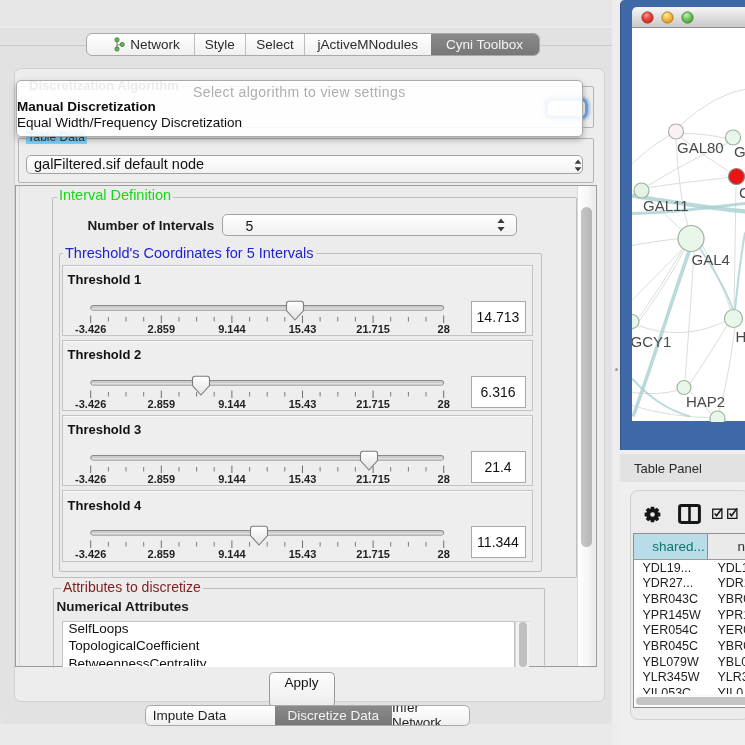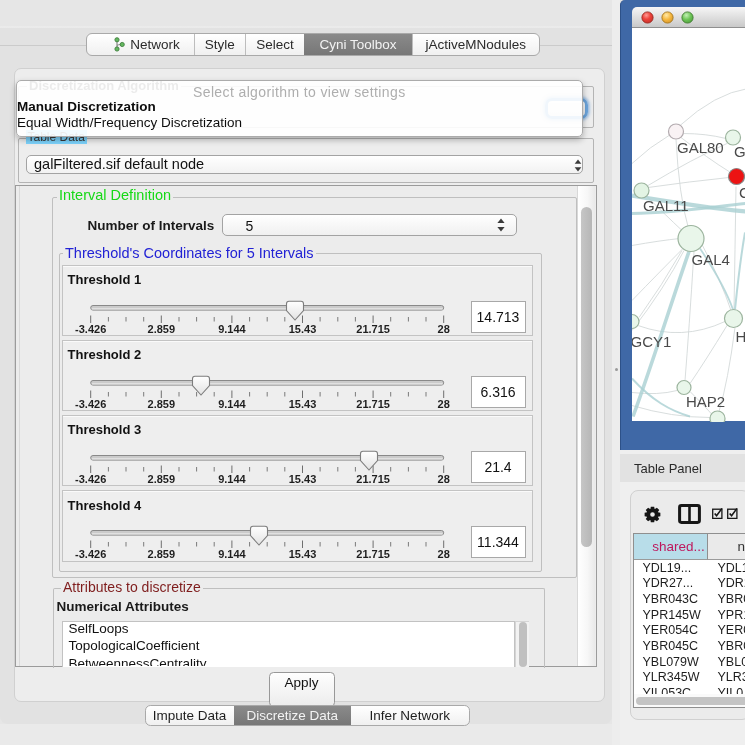--- a/index.html
+++ b/index.html
@@ -27,23 +27,23 @@
     <svg width="12" height="15" viewBox="0 0 12 15" style="margin-right:4px;">
       <path d="M3,3 V12 M3,9.5 Q3,7.5 7,7.5" stroke="#8a8a8a" stroke-width="1.2" fill="none"></path>
       <circle cx="3" cy="2.8" r="2.1" fill="#63b75f" stroke="#3e7e3c" stroke-width="0.9"></circle>
       <circle cx="8.2" cy="7.5" r="2.1" fill="#63b75f" stroke="#3e7e3c" stroke-width="0.9"></circle>
       <circle cx="3" cy="12" r="2.1" fill="#63b75f" stroke="#3e7e3c" stroke-width="0.9"></circle>
     </svg>
     <span>Network</span>
   </div>
   <div style="width:50.5px;display:flex;align-items:center;justify-content:center;border-right:1px solid #bdbdbd;">Style</div>
   <div style="width:58px;display:flex;align-items:center;justify-content:center;">Select</div>
+  <div style="flex:1;display:flex;align-items:center;justify-content:center;border-left:1px solid #bdbdbd;">jActiveMNodules</div>
   <div style="width:108px;display:flex;align-items:center;justify-content:center;
        background:linear-gradient(#8a8a8a,#777777);color:#f3f3f3;">Cyni Toolbox</div>
-  <div style="flex:1;display:flex;align-items:center;justify-content:center;border-left:1px solid #bdbdbd;">jActiveMNodules</div>
 </div>
 
 <div class="abs" style="left:0;top:28px;width:612px;height:695.5px;background:#e2e2e2;border-bottom-left-radius:8px;border-bottom-right-radius:8px;"></div>
 <div class="abs" style="left:0;top:723.5px;width:620px;height:21.5px;background:#eaeaea;"></div>
 <div class="abs" style="left:0;top:45px;width:612px;height:1px;background:#cbcbcb;"></div>
 <div class="abs" style="left:14px;top:68px;width:591px;height:634px;
      background:#ededed;border:1px solid #d0d0d0;border-radius:7px;box-sizing:border-box;"></div>
 
 <div class="abs" style="left:18px;top:85.5px;width:574px;height:40.5px;border:1px solid #b4b4b4;border-radius:2px;"></div>
 <div class="txt" style="left:27px;top:78.2px;font-size:13px;font-weight:bold;color:#3a3a3a;background:#ededed;padding:0 2px;">Discretization Algorithm</div>
@@ -275,21 +275,21 @@
 
 <div class="abs" style="left:268.5px;top:671.8px;width:66px;height:35px;background:linear-gradient(#fefefe,#ececec);
      border:1px solid #989898;border-radius:4.5px;box-sizing:border-box;text-align:center;">
   <span style="font-size:13.5px;color:#111;line-height:17.5px;">Apply</span>
 </div>
 
 <div class="abs" style="left:144.5px;top:704.5px;width:323px;height:19.5px;
      background:linear-gradient(#ffffff,#f0f0f0);border:1px solid #a9a9a9;border-radius:5.5px;
      display:flex;overflow:hidden;font-size:13.5px;color:#1e1e1e;">
   <div style="width:88px;display:flex;align-items:center;justify-content:center;">Impute Data</div>
-  <div style="width:117.5px;display:flex;align-items:center;justify-content:center;background:linear-gradient(#8a8a8a,#777777);color:#f3f3f3;">Discretize Data</div>
+  <div style="width:117.5px;display:flex;align-items:center;justify-content:center;background:linear-gradient(#8a8a8a,#777777);color:#f3f3f3;margin-left:41px;">Discretize Data</div>
   <div style="flex:1;display:flex;align-items:center;justify-content:center;">Infer Network</div>
 </div>
 
 <div class="abs" style="left:15.5px;top:79.5px;width:567.5px;height:57px;background:rgba(255,255,255,0.9);
      border:1px solid #ababab;border-radius:5px;box-shadow:0 3px 6px rgba(0,0,0,0.28);box-sizing:border-box;"></div>
 <div class="txt" style="left:193px;top:83.8px;font-size:14px;letter-spacing:0.38px;color:#aeaeae;">Select algorithm to view settings</div>
 <div class="txt" style="left:17px;top:98.8px;font-size:13.5px;font-weight:bold;color:#0d0d0d;">Manual Discretization</div>
 <div class="txt" style="left:17px;top:115.3px;font-size:13.5px;color:#0d0d0d;">Equal Width/Frequency Discretization</div>
 
 <div class="abs" style="left:612px;top:0;width:8px;height:745px;background:#ededed;"></div>
@@ -397,21 +397,21 @@
   <rect x="0.7" y="2.2" width="9.2" height="9.2" fill="none" stroke="#161616" stroke-width="1.3"></rect>
   <path d="M2.7,6.4 L4.6,8.8 L10,1.4" fill="none" stroke="#161616" stroke-width="1.6"></path>
 </svg>
 <svg class="abs" style="left:727px;top:507px;" width="12" height="12" viewBox="0 0 12 12">
   <rect x="0.7" y="2.2" width="9.2" height="9.2" fill="none" stroke="#161616" stroke-width="1.3"></rect>
   <path d="M2.7,6.4 L4.6,8.8 L10,1.4" fill="none" stroke="#161616" stroke-width="1.6"></path>
 </svg>
 
 <div class="abs" style="left:632.5px;top:533px;width:112.5px;height:174.5px;background:#ffffff;border:1px solid #8f8f8f;border-right:none;box-sizing:border-box;overflow:hidden;">
   <div style="position:absolute;left:0;top:0;width:74px;height:26px;background:#b8dde9;border-right:1px solid #8f8f8f;border-bottom:1px solid #9a9a9a;box-sizing:border-box;
-       text-align:center;font-size:13.5px;color:#be185d;line-height:25px;padding-left:17px;box-sizing:border-box;">shared...</div>
+       text-align:center;font-size:13.5px;color:#0f766e;line-height:25px;padding-left:17px;box-sizing:border-box;">shared...</div>
   <div style="position:absolute;left:74px;top:0;width:120px;height:26px;background:#eaeaea;border-bottom:1px solid #9a9a9a;box-sizing:border-box;
        font-size:13.5px;color:#333;line-height:25px;padding-left:30px;">name</div>
   <div style="position:absolute;left:9px;top:26.6px;font-size:12.5px;color:#1e1e1e;white-space:nowrap;">YDL19...</div>
   <div style="position:absolute;left:84px;top:26.6px;font-size:12.5px;color:#1e1e1e;white-space:nowrap;">YDL1</div>
   <div style="position:absolute;left:9px;top:42.2px;font-size:12.5px;color:#1e1e1e;white-space:nowrap;">YDR27...</div>
   <div style="position:absolute;left:84px;top:42.2px;font-size:12.5px;color:#1e1e1e;white-space:nowrap;">YDR2</div>
   <div style="position:absolute;left:9px;top:57.9px;font-size:12.5px;color:#1e1e1e;white-space:nowrap;">YBR043C</div>
   <div style="position:absolute;left:84px;top:57.9px;font-size:12.5px;color:#1e1e1e;white-space:nowrap;">YBR0</div>
   <div style="position:absolute;left:9px;top:73.6px;font-size:12.5px;color:#1e1e1e;white-space:nowrap;">YPR145W</div>
   <div style="position:absolute;left:84px;top:73.6px;font-size:12.5px;color:#1e1e1e;white-space:nowrap;">YPR1</div>

